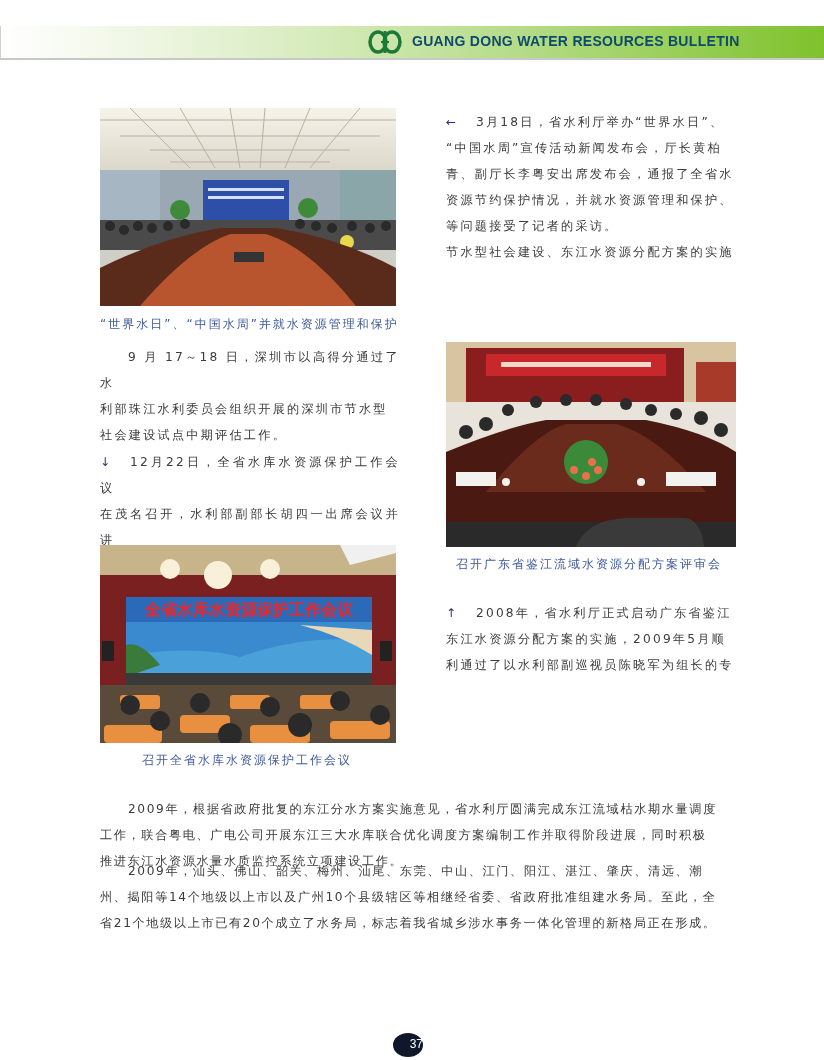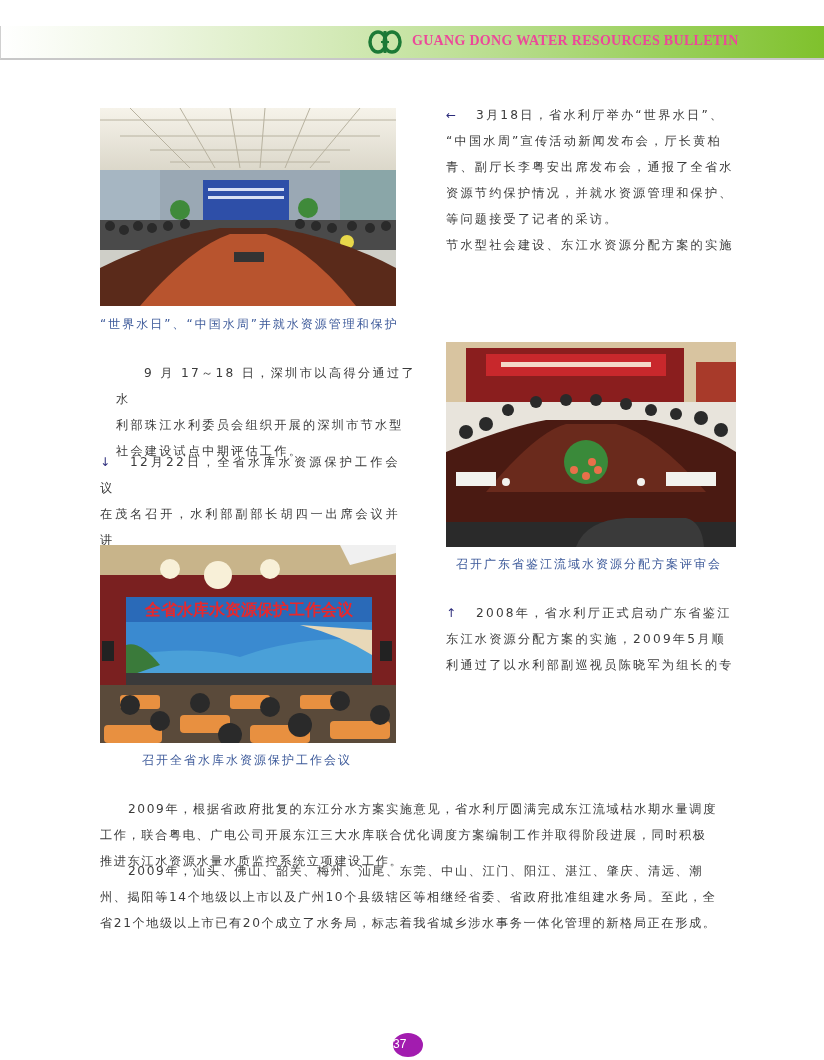--- a/index.html
+++ b/index.html
@@ -13,41 +13,41 @@
       position: absolute; left: 0; top: 26px; width: 824px; height: 32px;
       background: linear-gradient(to right, #ffffff 0%, #eef6e2 18%, #d4eab8 40%, #b6dc8a 62%, #98cf58 82%, #7fc12c 100%);
       border-bottom: 2px solid #c8c8c8;
       border-left: 1px solid #d0d0d0;
     }
     .header-logo {
       position: absolute; left: 368px; top: 29px; width: 34px; height: 26px;
     }
     .header-title {
       position: absolute; left: 412px; top: 33px;
-      font-family: Liberation Serif, serif; font-weight: bold;
-      font-size: 14px; letter-spacing: 0.3px; color: #ec4899;
+      font-family: Liberation Sans, sans-serif; font-weight: bold;
+      font-size: 14px; letter-spacing: 0.3px; color: #0c4a6e;
       white-space: nowrap;
     }
     .photo {
       position: absolute; overflow: hidden;
     }
     .caption {
       position: absolute; font-size: 12px; color: #3d5a9a; letter-spacing: 2px; white-space: nowrap;
     }
     .para {
       position: absolute; font-size: 12.2px; line-height: 26px; letter-spacing: 2.2px;
       color: #3b3b3b; text-align: justify;
     }
     .para .indent { display: inline-block; width: 28px; }
     .arrow { display: inline-block; width: 30px; color: #2a2a7a; font-size: 12px; }
     .page-num {
       position: absolute; left: 393px; top: 1033px; width: 30px; height: 24px;
-      border-radius: 50%; background: #a21caf; color: #ffffff;
+      border-radius: 50%; background: #0f172a; color: #ffffff;
       font-family: "Liberation Sans", sans-serif; font-size: 12px;
-      text-align: left; line-height: 22px;
+      text-align: right; line-height: 22px;
     }
   </style>
 </head>
 <body>
 
 <div class="header-band"></div>
 <div class="header-logo">
   <svg width="34" height="26" viewBox="0 0 34 26">
     <ellipse cx="10" cy="13" rx="8" ry="10" fill="none" stroke="#1c7a36" stroke-width="3.5"></ellipse>
     <ellipse cx="24" cy="13" rx="8" ry="10" fill="none" stroke="#1c7a36" stroke-width="3.5"></ellipse>
@@ -103,30 +103,30 @@
         <circle cx="286" cy="118" r="5"></circle>
     </g>
     <circle cx="247" cy="134" r="7" fill="#e8d84a"></circle>
     <path d="M0 198 L0 160 Q60 130 120 120 L176 120 Q240 130 296 160 L296 198 Z" fill="#5a2a1a"></path>
     <path d="M40 198 Q90 140 130 126 L166 126 Q210 140 256 198 Z" fill="#b8542e"></path>
     <rect x="134" y="144" width="30" height="10" fill="#333"></rect>
   </svg>
 </div>
 <div class="caption" style="left:100px; top:316px;">“世界水日”、“中国水周”并就水资源管理和保护</div>
 
-<div class="para" style="left:446px; top:102px; width:296px;">
+<div class="para" style="left:446px; top:109px; width:296px;">
   <div><span class="arrow">←</span><span>3月18日，省水利厅举办“世界水日”、</span></div>
   <div>“中国水周”宣传活动新闻发布会，厅长黄柏</div>
   <div>青、副厅长李粤安出席发布会，通报了全省水</div>
   <div>资源节约保护情况，并就水资源管理和保护、</div>
   <div>等问题接受了记者的采访。</div>
   <div>节水型社会建设、东江水资源分配方案的实施</div>
 </div>
 
-<div class="para" style="left:100px; top:360px; width:300px;margin-left:16px;">
+<div class="para" style="left:100px; top:344px; width:300px;">
   <div><span class="indent"></span><span>9 月 17～18 日，深圳市以高得分通过了水</span></div>
   <div>利部珠江水利委员会组织开展的深圳市节水型</div>
   <div>社会建设试点中期评估工作。</div>
 </div>
 
 <div class="photo" style="left:446px; top:342px; width:290px; height:205px;">
   <svg width="290" height="205" viewBox="0 0 290 205">
     <rect width="290" height="205" fill="#d8c4a0"></rect>
     <rect x="20" y="6" width="218" height="70" fill="#8a1e1e"></rect>
     <rect x="40" y="12" width="180" height="22" fill="#c8282c"></rect>

